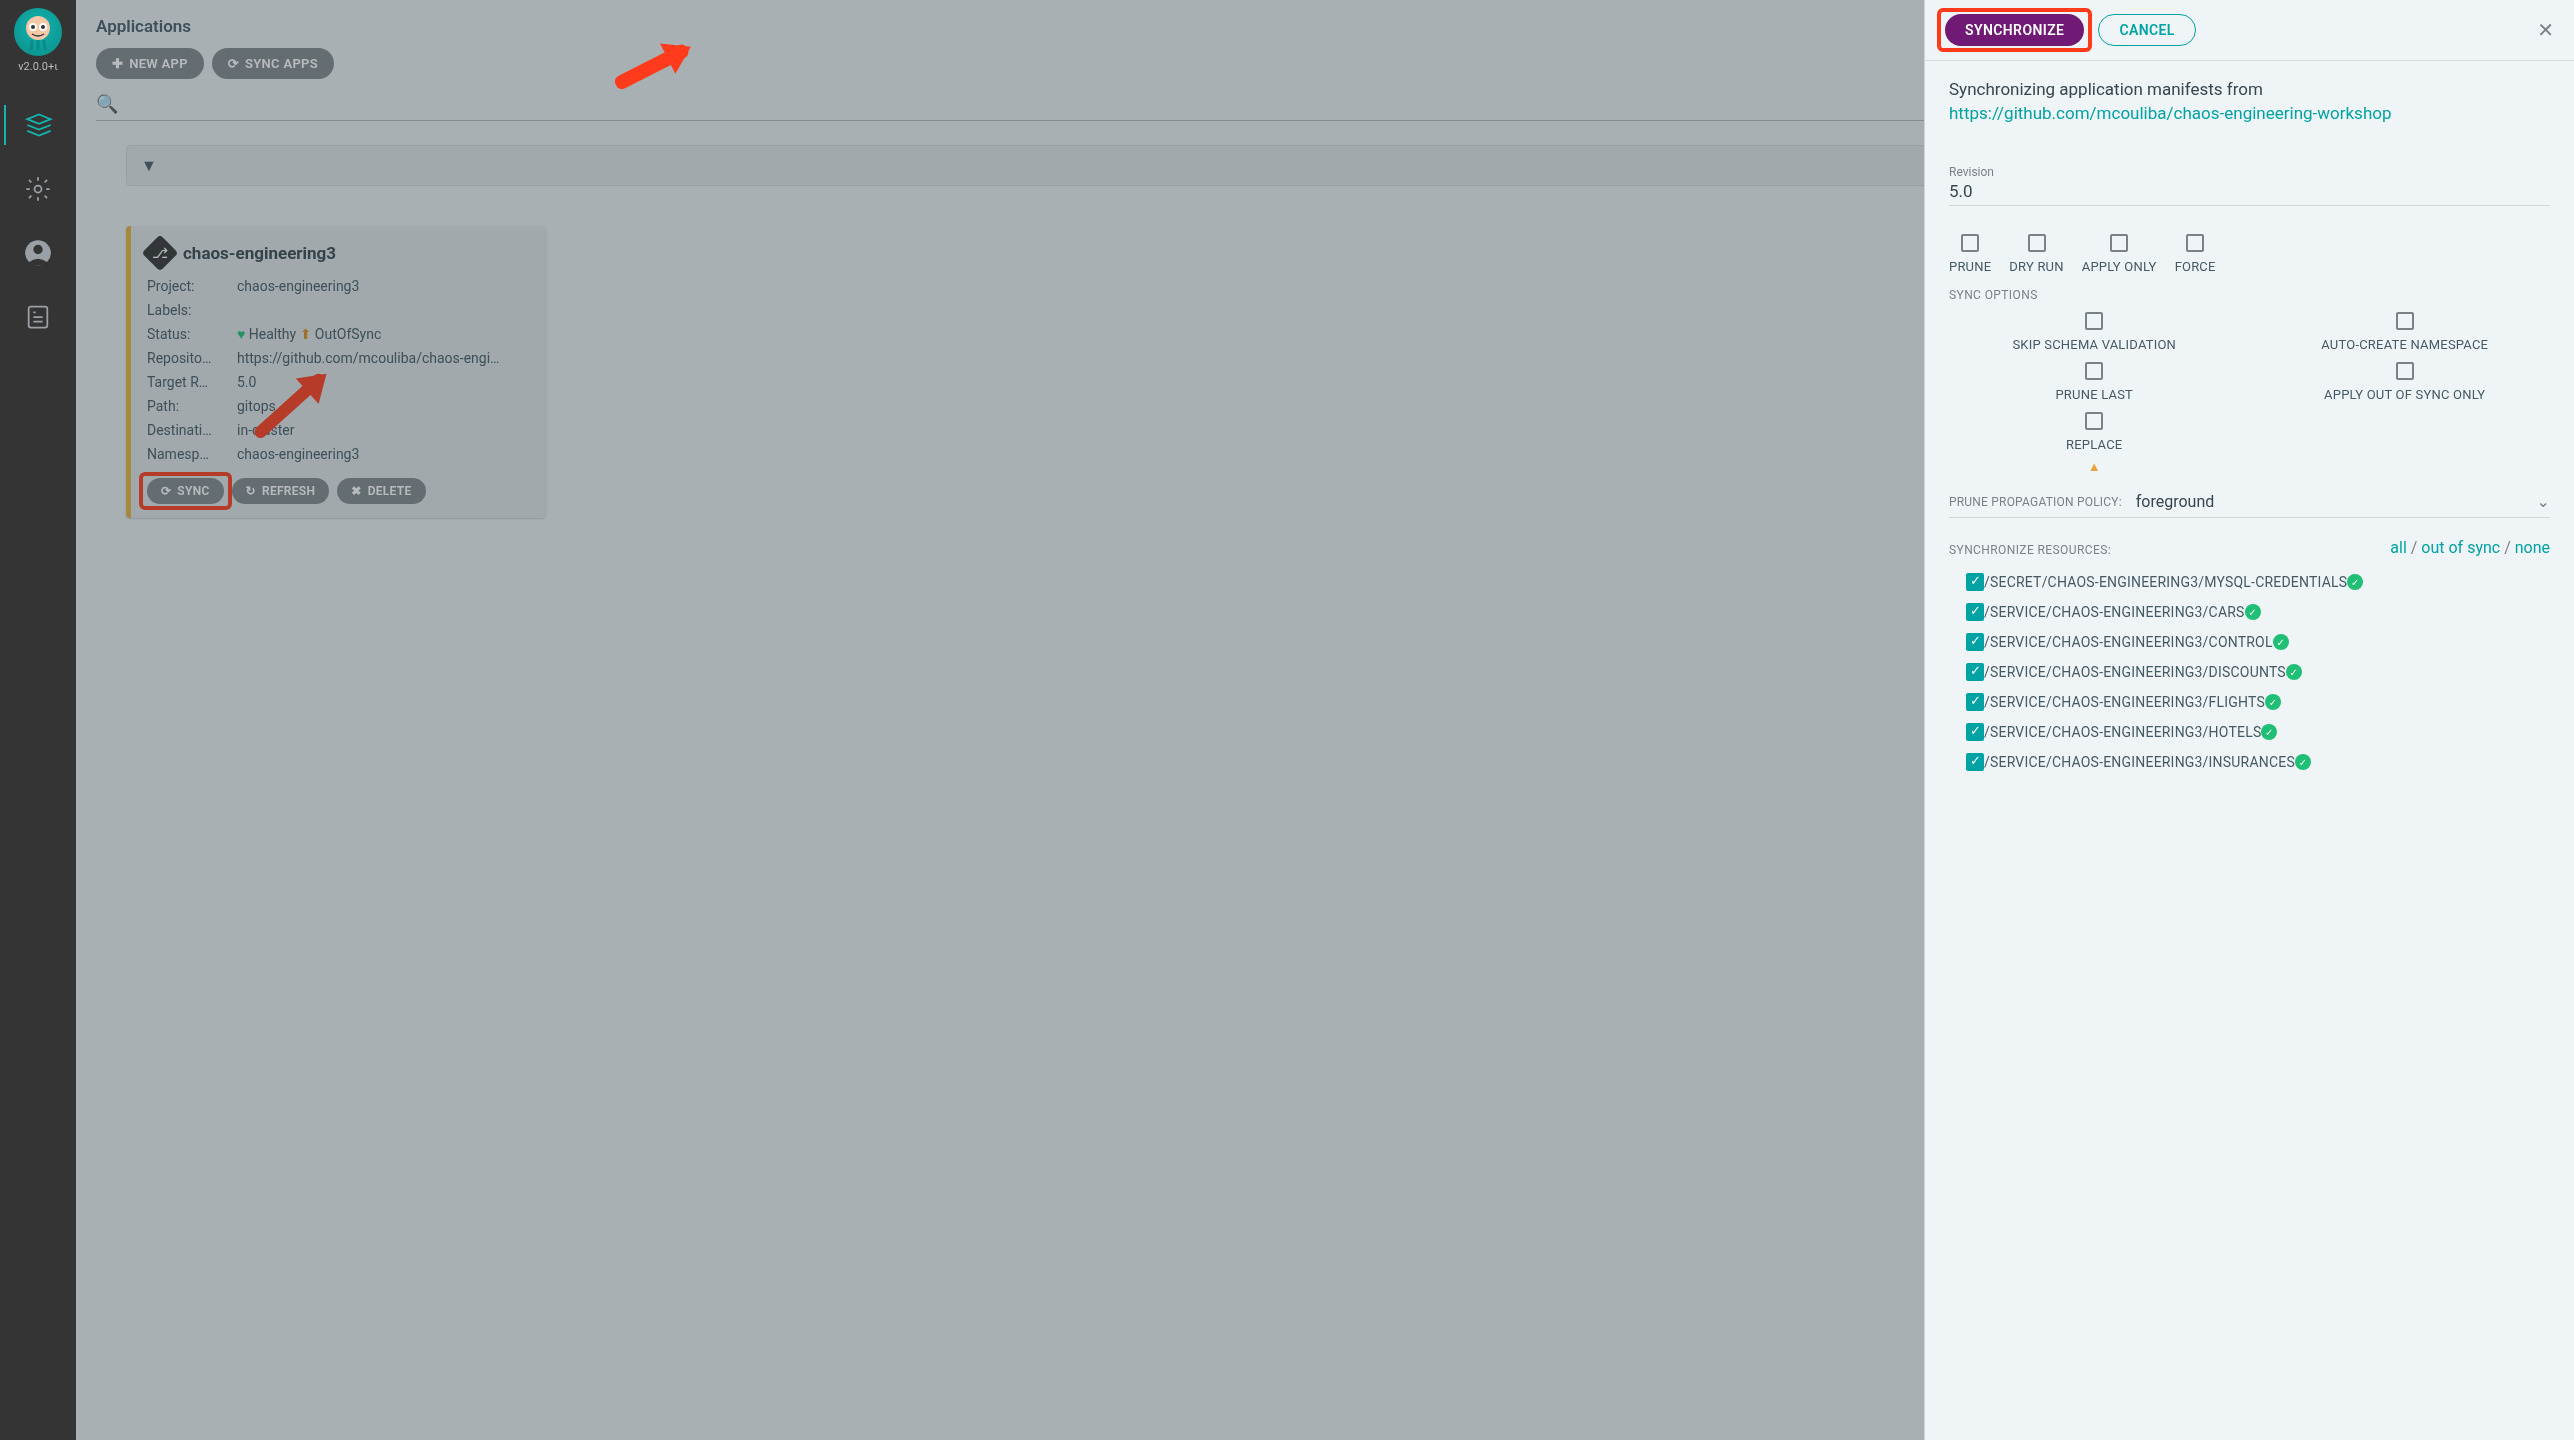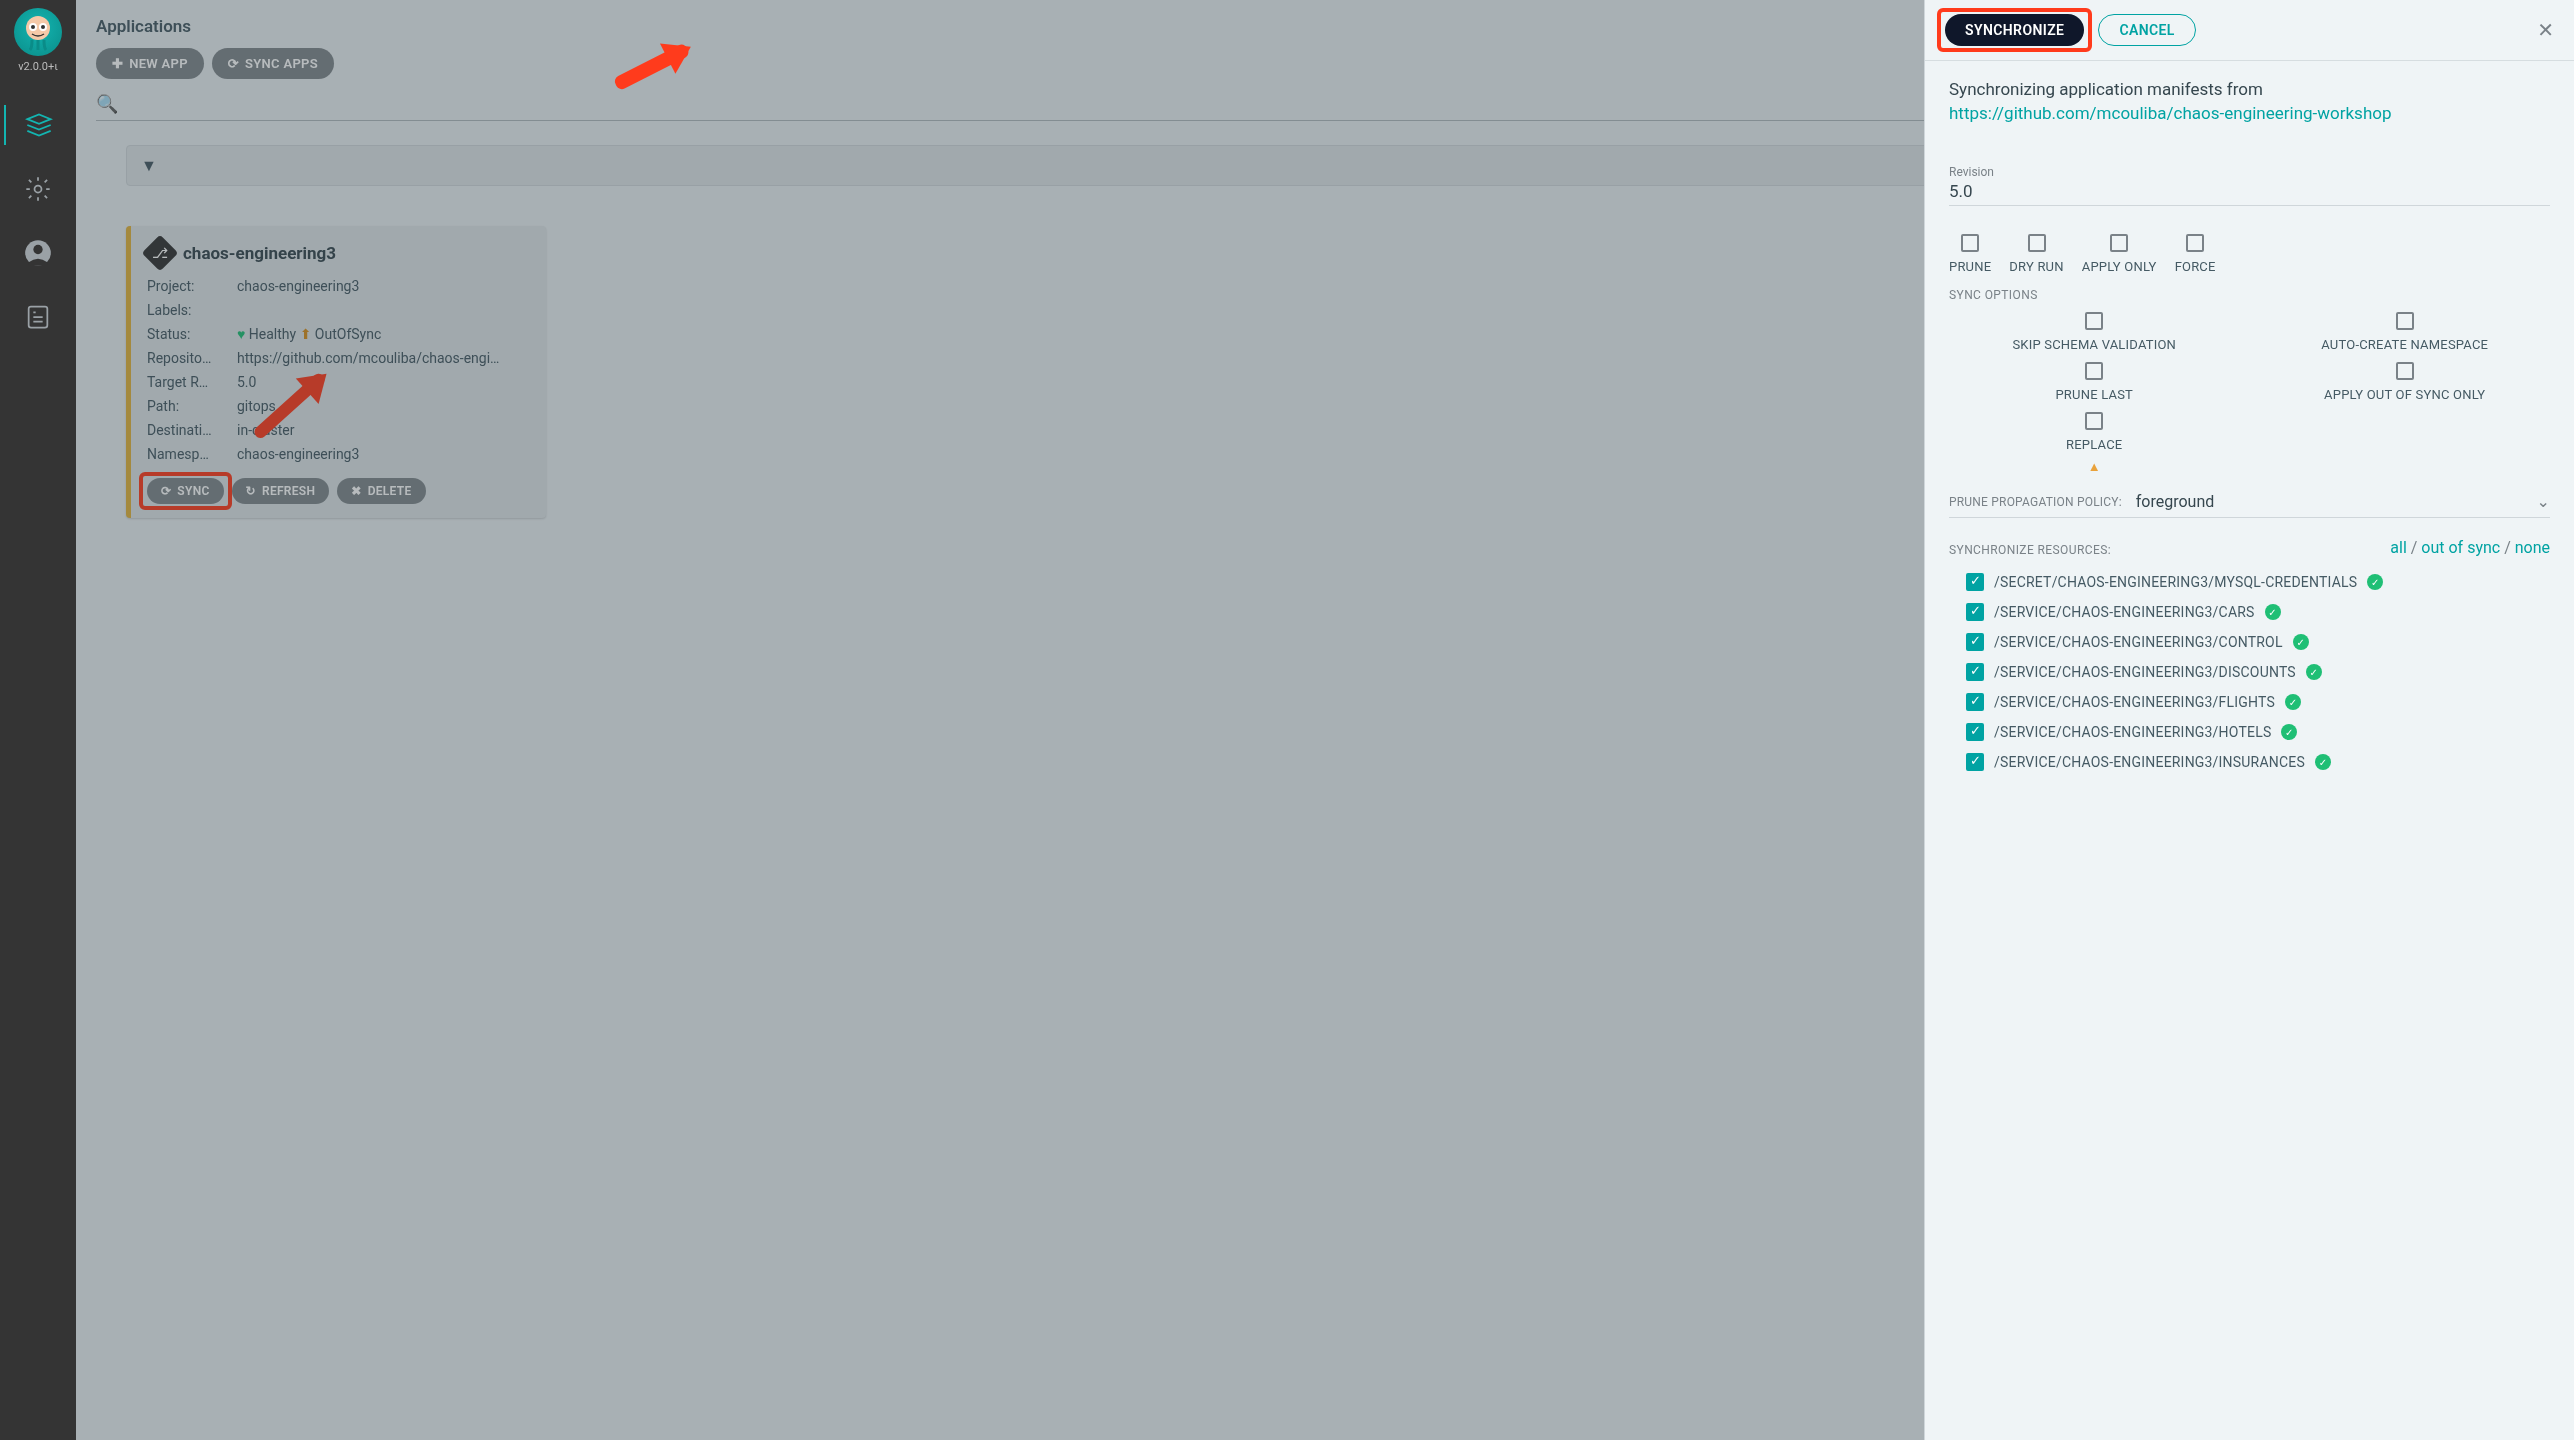--- a/index.html
+++ b/index.html
@@ -47,21 +47,21 @@
 
 
 .arrow { position:absolute; width:120px; height:14px; background:#ff3b1c; transform-origin:left center; border-radius:6px; }
 .arrow::after{content:"";position:absolute;right:-4px;top:-10px;border-left:26px solid #ff3b1c;border-top:17px solid transparent;border-bottom:17px solid transparent;}
 .arrow1{top:430px;left:180px;transform:rotate(-42deg);width:90px;height:12px;}
 .arrow2{top:78px;left:540px;transform:rotate(-27deg);width:80px;height:14px;}
 
 
 .panel { position:absolute; right:0; top:0; bottom:0; width:650px; background:#eff4f6; z-index:10; border-left:1px solid #cfd6da; display:flex; flex-direction:column; }
 .panel-top { display:flex; align-items:center; gap:14px; padding:14px 20px; border-bottom:1px solid #d6dde0;}
-.btn-primary{background:#0f172a;color:#fff;border:none;border-radius:18px;padding:8px 20px;font-size:14px;font-weight:600;letter-spacing:0.4px;}
+.btn-primary{background:#701a75;color:#fff;border:none;border-radius:18px;padding:8px 20px;font-size:14px;font-weight:600;letter-spacing:0.4px;}
 .btn-outline{background:transparent;color:#00a3a3;border:1px solid #00a3a3;border-radius:18px;padding:7px 20px;font-size:14px;font-weight:600;letter-spacing:0.4px;}
 .panel-close{margin-left:auto;color:#7a8288;font-size:20px;cursor:pointer;}
 .panel-body{padding:18px 24px; overflow-y:auto; flex:1;}
 .sync-text{font-size:17px;color:#36474f;margin-bottom:4px;}
 .sync-link{color:#00a3a3;font-size:17px;margin-bottom:24px;display:inline-block;}
 .field-lbl{font-size:12px;color:#7a8288;margin-bottom:2px;}
 .field-val{font-size:17px;color:#36474f;border-bottom:1px solid #cfd6da;padding-bottom:4px;margin-bottom:28px;}
 .check-row{display:flex;gap:18px;flex-wrap:wrap;margin-bottom:14px;}
 .check-item{display:flex;align-items:center;gap:7px;font-size:13px;color:#455a64;letter-spacing:0.2px;flex-direction:column;}
 .checkbox{width:18px;height:18px;border:2px solid #7a8288;border-radius:2px;display:inline-block;}
@@ -72,21 +72,21 @@
 .warn{color:#e9a23b;}
 .policy-row{display:flex;align-items:center;gap:14px;border-bottom:1px solid #cfd6da;padding-bottom:6px;margin-bottom:20px;}
 .policy-row .lbl{font-size:12px;color:#7a8288;letter-spacing:0.2px;}
 .policy-row .val{font-size:16px;color:#36474f;flex:1;}
 .chev{color:#7a8288;}
 .res-head{display:flex;align-items:flex-end;margin-bottom:10px;}
 .res-head .lbl{font-size:12px;color:#7a8288;letter-spacing:0.4px;}
 .res-head .links{margin-left:auto;font-size:16px;color:#00a3a3;}
 .res-head .links span{color:#00a3a3;}
 .res-head .links .sep{color:#7a8288;}
-.res-item{display:flex;align-items:center;gap:10px;padding:6px 17px;font-size:14px;color:#455a64;letter-spacing:0.2px;}
+.res-item{display:flex;align-items:center;padding:6px 17px;font-size:14px;color:#455a64;letter-spacing:0.2px;}
 .res-item .green-circ{width:16px;height:16px;border-radius:50%;background:#1fbf75;display:inline-flex;align-items:center;justify-content:center;color:#fff;font-size:10px;}
 svg{display:block;}
 </style>
 </head>
 <body>
 
 <div class="sidebar">
   <div class="logo">
     <svg viewBox="0 0 40 40">
         <circle cx="20" cy="16" r="12" fill="#f5c9a8"></circle>

